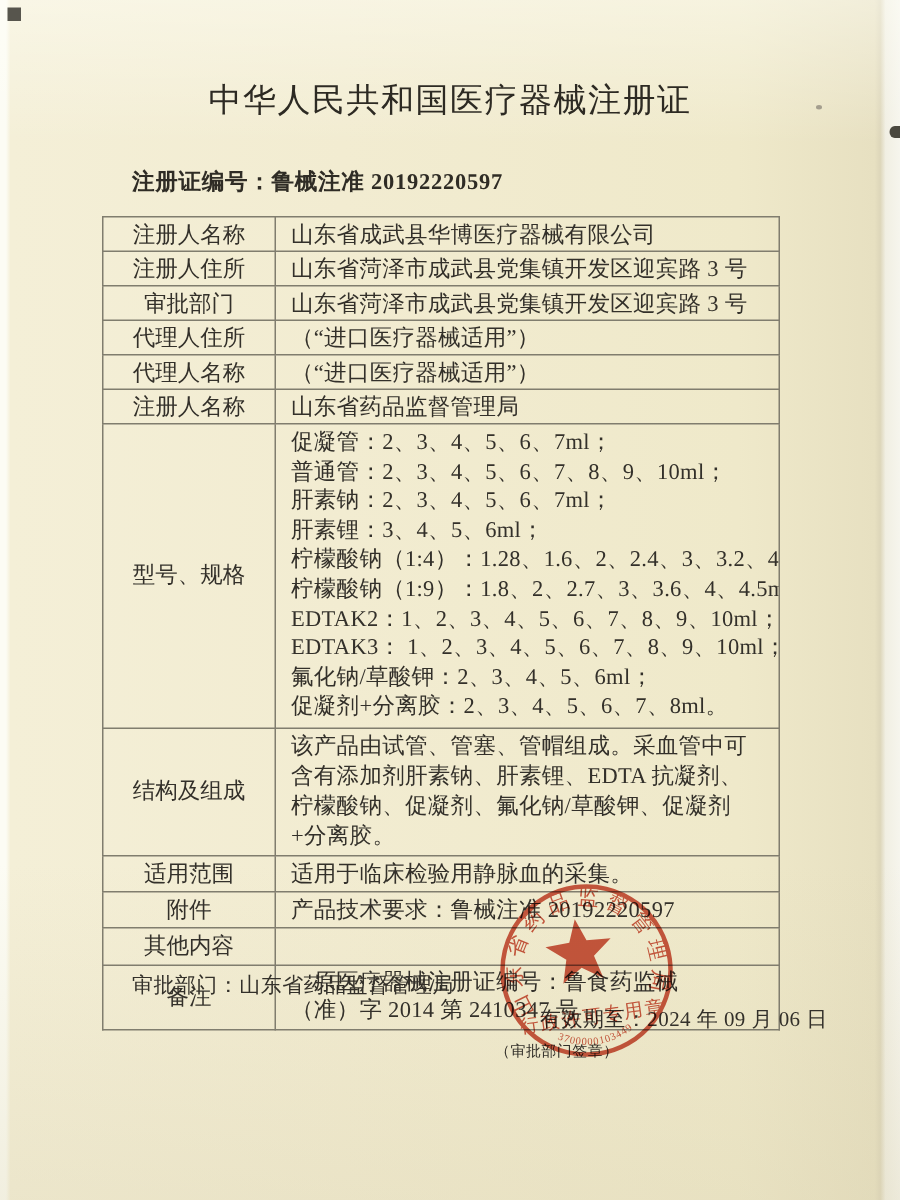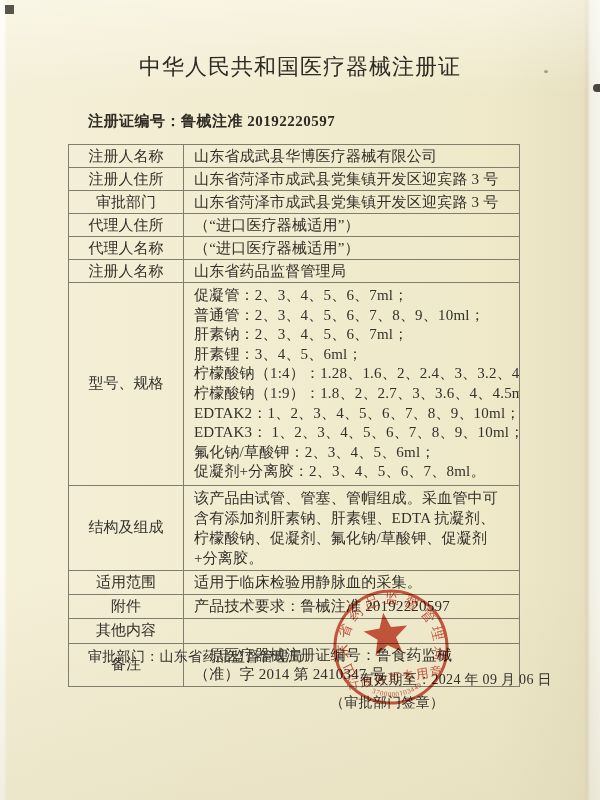--- a/index.html
+++ b/index.html
@@ -35,21 +35,21 @@
   .spec-line{line-height:19.6px;white-space:nowrap;}
   td.struct-cell{padding:2px 18px 2px 10px;line-height:20px;}
   tr.h60 td{height:60px;}
   tr.h23 td{height:23px;}
   tr.h24 td{height:24px;}
   td.remark-cell{padding:2px 24px 2px 10px;line-height:19px;text-indent:1em;height:34px;}
   .foot{position:absolute;font-size:14px;color:#33302a;letter-spacing:.3px;}
   .f-dept{left:88px;top:648px;}
   .f-date{left:320px;top:648px;}
   .f-valid{left:320px;top:671px;margin-left:40px;}
-  .f-sealnote{left:330px;top:694px;font-size:14px;}
+  .f-sealnote{left:330px;top:694px;font-size:10px;}
   .stamp{
     position:absolute;left:296px;top:552px;width:190px;height:190px;
     transform:rotate(-8deg);
     mix-blend-mode:multiply;opacity:.88;
   }
   .stamp text{fill:#c8452f;}
   .speck1{position:absolute;left:544px;top:70px;width:4px;height:3px;background:#a49e8e;border-radius:50%;}
   .corner-mark{position:absolute;left:5px;top:5px;width:9px;height:9px;background:#45443c;opacity:.9;}
   .edge-dot{position:absolute;left:593px;top:84px;width:7px;height:8px;background:#4a483e;border-radius:50% 0 0 50%;}
 </style>

